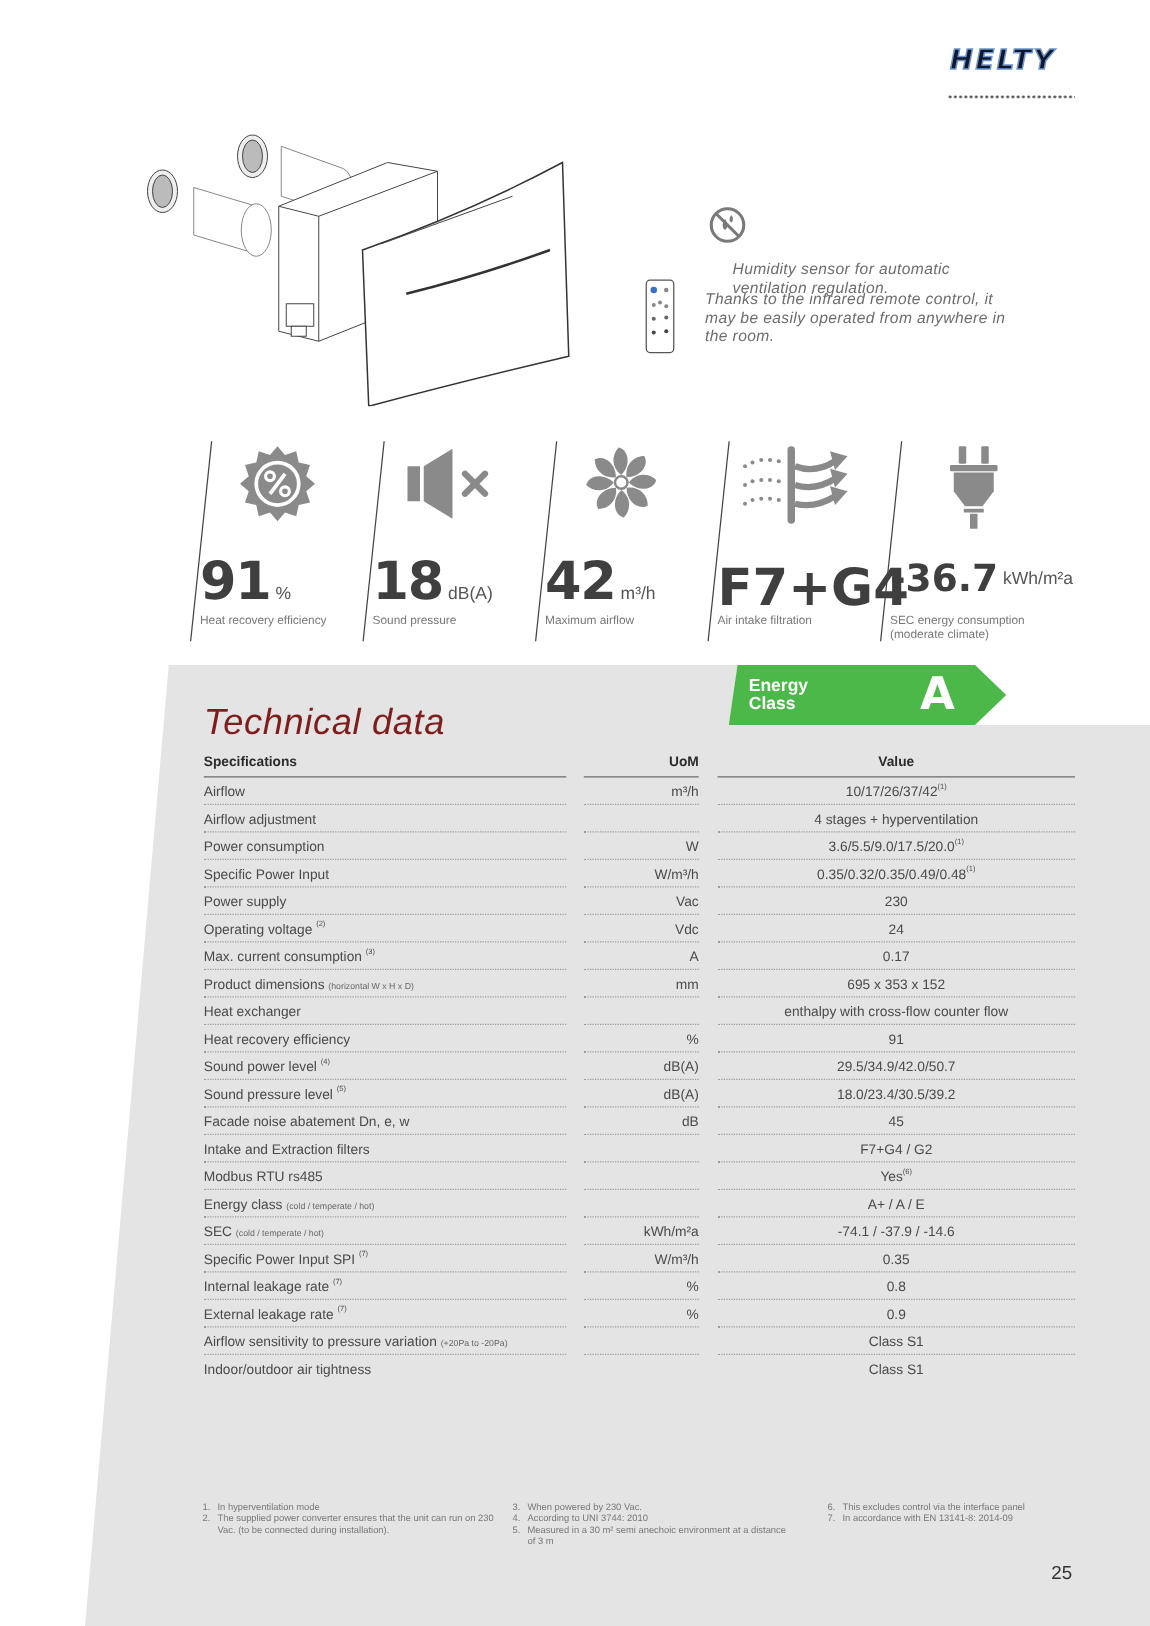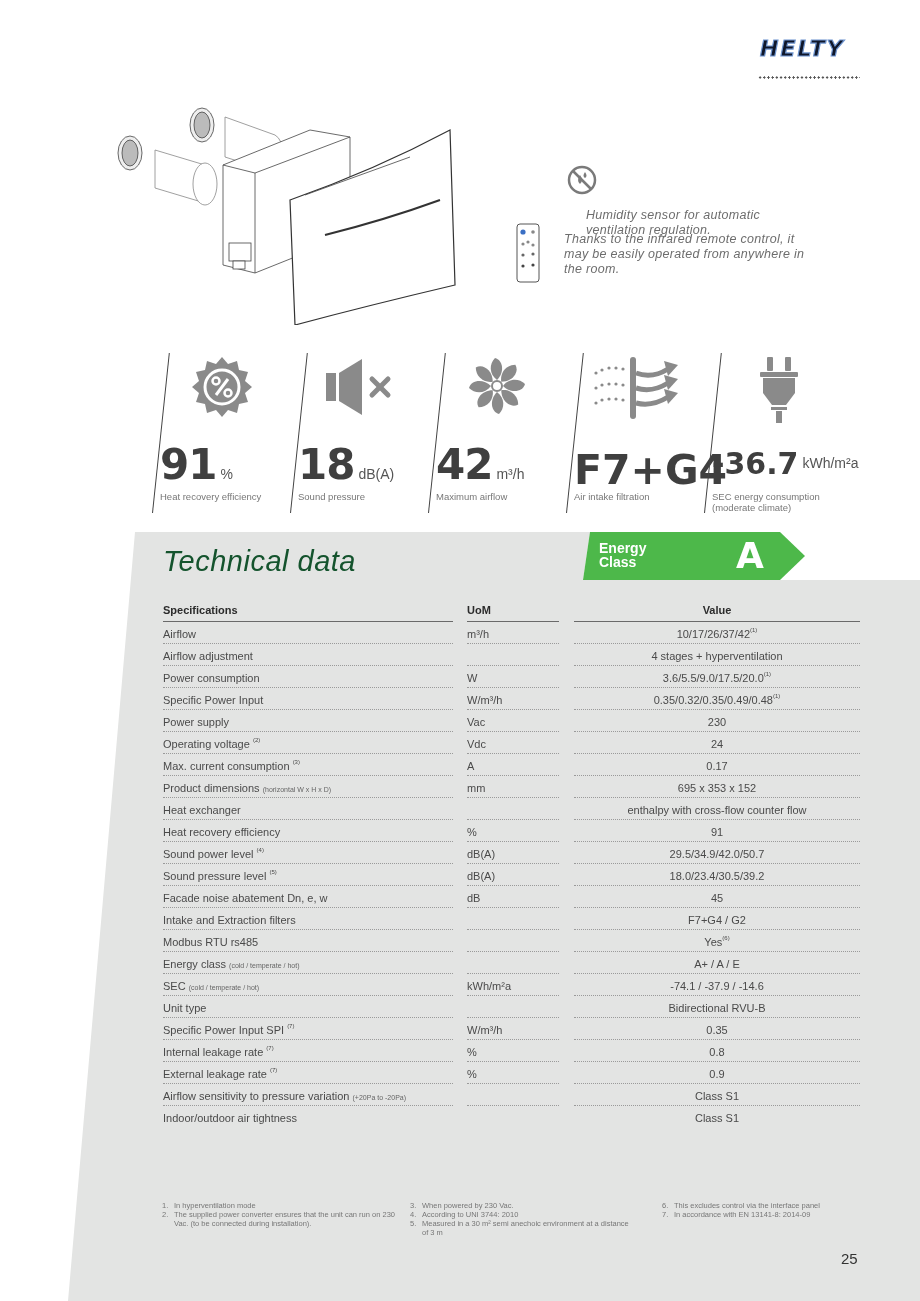--- a/index.html
+++ b/index.html
@@ -26,31 +26,31 @@
   .stat { position: absolute; top: 0; height: 175px; }
   .stat .divider { position: absolute; left: 0; top: 8px; width: 1px; height: 160px; background: #444; transform: skewX(-6deg); transform-origin: bottom; }
   .stat .sicon { position: absolute; top: 10px; }
   .stat .big { position: absolute; top: 95px; left: 8px; white-space: nowrap; color: #3f3f3f; }
   .stat .big .num { font-family: "DejaVu Sans", sans-serif; font-weight: bold; font-size: 42px; letter-spacing: -1px; }
   .stat .big .unit { font-size: 14px; color: #555; margin-left: 4px; }
   .stat .lbl { position: absolute; top: 146px; left: 8px; font-size: 9.5px; line-height: 11px; color: #777; width: 140px; }
 
   .gray { position: absolute; left: 0; top: 0; width: 920px; height: 1301px; }
 
-  .tech-title { position: absolute; left: 163px; top: 545px; font-size: 29px; color: #14532d; font-style: italic; font-weight: normal; letter-spacing: 0.5px; }
+  .tech-title { position: absolute; left: 163px; top: 562px; font-size: 29px; color: #7f1d1d; font-style: italic; font-weight: normal; letter-spacing: 0.5px; }
   .energy { position: absolute; left: 583px; top: 532px; width: 222px; height: 48px; }
   .energy .elabel { position: absolute; left: 16px; top: 9px; color: #fff; font-weight: bold; font-size: 14px; line-height: 14px; }
   .energy .eclass { position: absolute; left: 153px; top: 3px; color: #fff; font-family: "DejaVu Sans", sans-serif; font-weight: bold; font-size: 36px; }
 
   table.spec { position: absolute; left: 163px; top: 602px; border-collapse: separate; border-spacing: 0; font-size: 11px; color: #4a4a4a; }
   table.spec th { font-weight: bold; font-size: 11px; color: #2b2b2b; height: 20px; padding-bottom: 5px; border-bottom: 1.5px solid #6a6a6a; vertical-align: bottom; }
   table.spec td { height: 22px; border-bottom: 1px dotted #9a9a9a; vertical-align: middle; padding-top: 2px; }
   table.spec .c1 { width: 290px; text-align: left; }
   table.spec .gap1 { width: 14px; border: none !important; }
-  table.spec .c2 { width: 92px; text-align: left; margin-top: 16px; }
+  table.spec .c2 { width: 92px; text-align: right; margin-top: 16px; }
   table.spec .gap2 { width: 15px; border: none !important; }
   table.spec .c3 { width: 286px; text-align: center; }
   table.spec tr:last-child td { border-bottom: none; }
   .note-small { font-size: 7px; color: #666; }
   sup { font-size: 6px; vertical-align: top; position: relative; top: -1px; }
 
   .footnotes { position: absolute; top: 1201px; font-size: 7.5px; color: #777; line-height: 9px; }
   .footnotes li { list-style: none; display: flex; }
   .footnotes .n { width: 12px; flex: none; }
   .fn-col1 { left: 162px; width: 235px; }
@@ -352,27 +352,20 @@
         <td class="c3"><span>A+ / A / E</span><sup></sup></td>
       </tr>
       <tr>
         <td class="c1"><span>SEC</span> <span class="note-small">(cold / temperate / hot)</span><sup></sup></td>
         <td class="gap1"></td>
         <td class="c2">kWh/m²a</td>
         <td class="gap2"></td>
         <td class="c3"><span>-74.1 / -37.9 / -14.6</span><sup></sup></td>
       </tr>
       <tr>
-        <td class="c1"><span>Unit type</span> <span class="note-small"></span><sup></sup></td>
-        <td class="gap1"></td>
-        <td class="c2"></td>
-        <td class="gap2"></td>
-        <td class="c3"><span>Bidirectional RVU-B</span><sup></sup></td>
-      </tr>
-      <tr>
         <td class="c1"><span>Specific Power Input SPI</span> <span class="note-small"></span><sup>(7)</sup></td>
         <td class="gap1"></td>
         <td class="c2">W/m³/h</td>
         <td class="gap2"></td>
         <td class="c3"><span>0.35</span><sup></sup></td>
       </tr>
       <tr>
         <td class="c1"><span>Internal leakage rate</span> <span class="note-small"></span><sup>(7)</sup></td>
         <td class="gap1"></td>
         <td class="c2">%</td>

